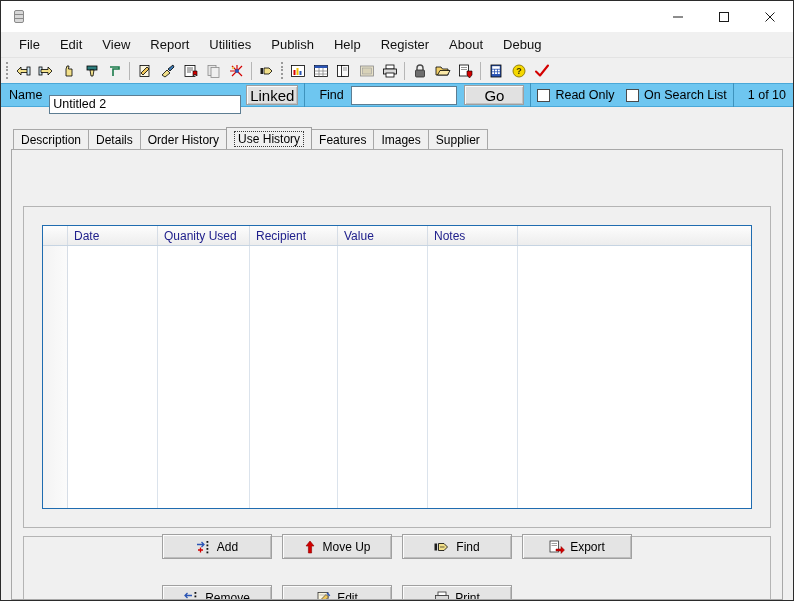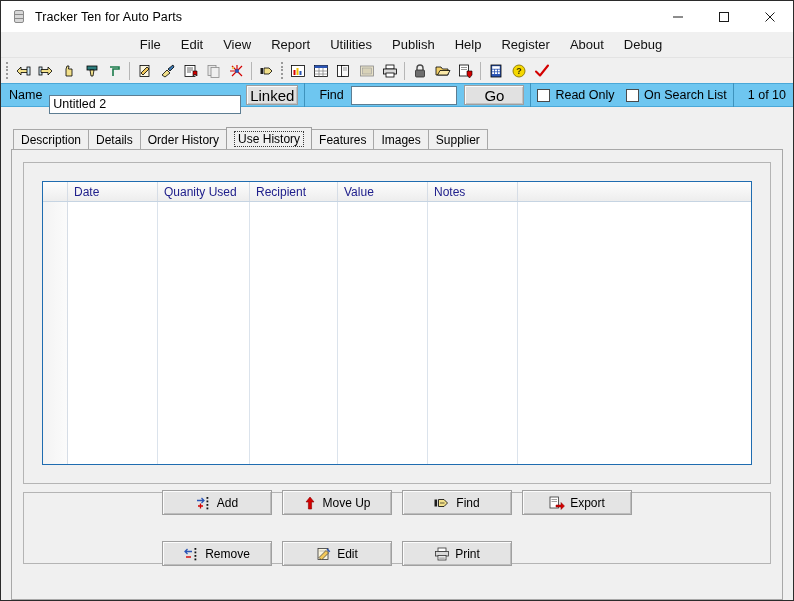--- a/index.html
+++ b/index.html
@@ -63,21 +63,20 @@
 
   
   #menubar {
     height: 26px;
     background: #f0f0f0;
     display: flex;
     align-items: center;
     padding-left: 8px;
     flex: 0 0 auto;
     border-bottom: 1px solid #e3e3e3;
-    justify-content: center;
   }
   .menu-item {
     font-size: 13px;
     color: #111111;
     padding: 3px 10px;
     white-space: nowrap;
   }
 
   
   #toolbar {
@@ -200,20 +199,21 @@
     flex: 1 1 auto;
     position: relative;
     display: flex;
     flex-direction: column;
     padding: 12px 11px 10px 11px;
     overflow: hidden;
   }
   .groupbox {
     border: 1px solid #b4b4b4;
     background: #f0f0f0;
+    margin-top: 44px;
   }
   #grid-group {
     flex: 0 0 auto;
     height: 322px;
     padding: 18px 18px 18px 18px;
     display: flex;
   }
   #grid {
     flex: 1 1 auto;
     border: 1px solid #1f6cb0;
@@ -278,21 +278,20 @@
 </style>
 </head>
 <body>
 
 <div id="window">
 
   <div id="titlebar">
     <div id="title-icon">
         <div class="db"></div>
       </div>
-    <div id="title-text">Tracker Ten for Auto Parts</div>
     <div class="winbtns">
       <div class="winbtn">
         <svg width="12" height="12" viewBox="0 0 12 12">
             <line x1="1" y1="6" x2="11" y2="6" stroke="#1a1a1a" stroke-width="1"></line>
           </svg>
       </div>
       <div class="winbtn">
         <svg width="12" height="12" viewBox="0 0 12 12">
             <rect x="1.5" y="1.5" width="9" height="9" fill="none" stroke="#1a1a1a" stroke-width="1"></rect>
           </svg>

